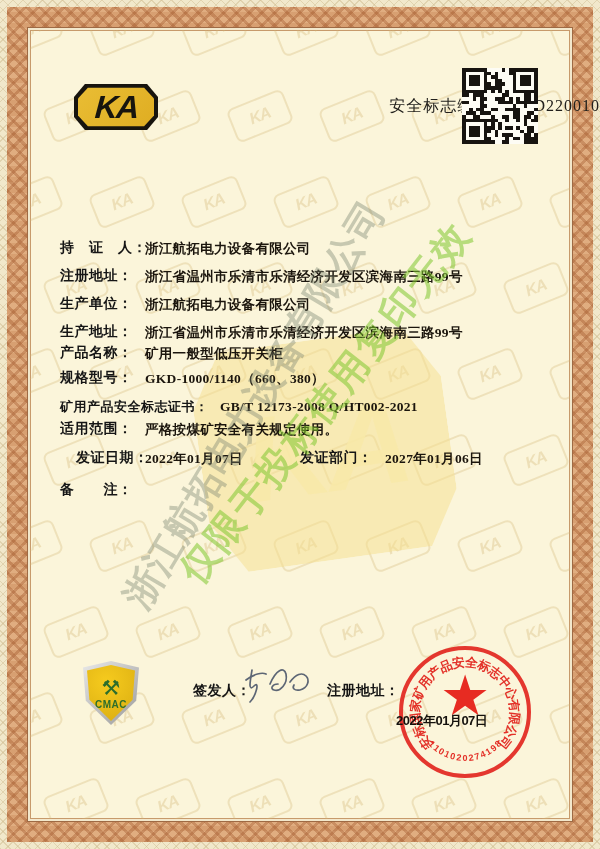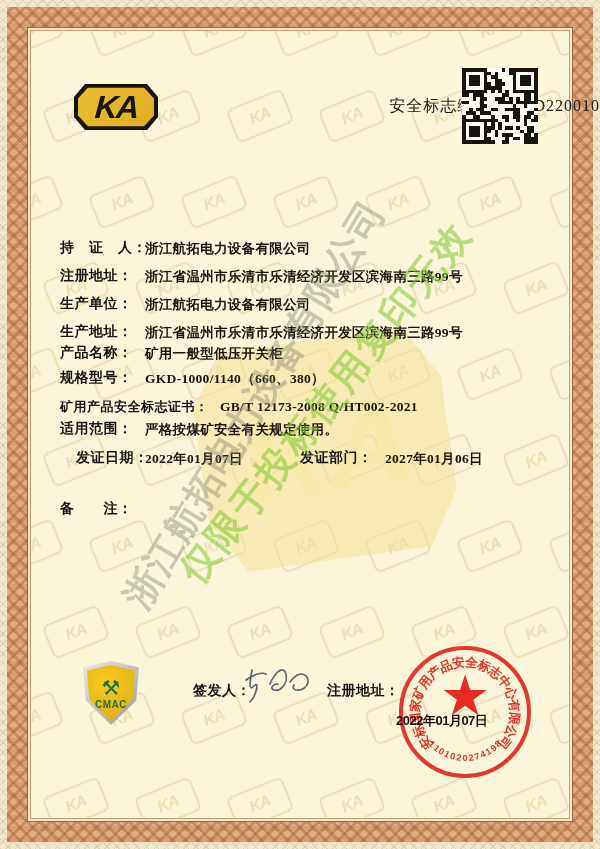--- a/index.html
+++ b/index.html
@@ -752,21 +752,21 @@
   <div class="row-value" style="left:220px;top:399px">GB/T 12173-2008 Q/HT002-2021</div>
 
   <div class="row-label" style="left:60px;top:420px">适用范围：</div>
   <div class="row-value" style="left:145px;top:421px">严格按煤矿安全有关规定使用。</div>
 
   <div class="row-label" style="left:76px;top:449px">发证日期：</div>
   <div class="row-value" style="left:145px;top:450px">2022年01月07日</div>
   <div class="row-label" style="left:300px;top:449px">发证部门：</div>
   <div class="row-value" style="left:385px;top:450px">2027年01月06日</div>
 
-  <div class="row-label" style="left:60px;top:500px">备　　注：</div>
+  <div class="row-label" style="left:60px;top:481px">备　　注：</div>
   <div class="row-value" style="left:145px;top:482px"></div>
 
 
   <div class="cmac">
     <div class="in">
       <div class="pick">⚒</div>
       <div class="txt">CMAC</div>
     </div>
   </div>
 

